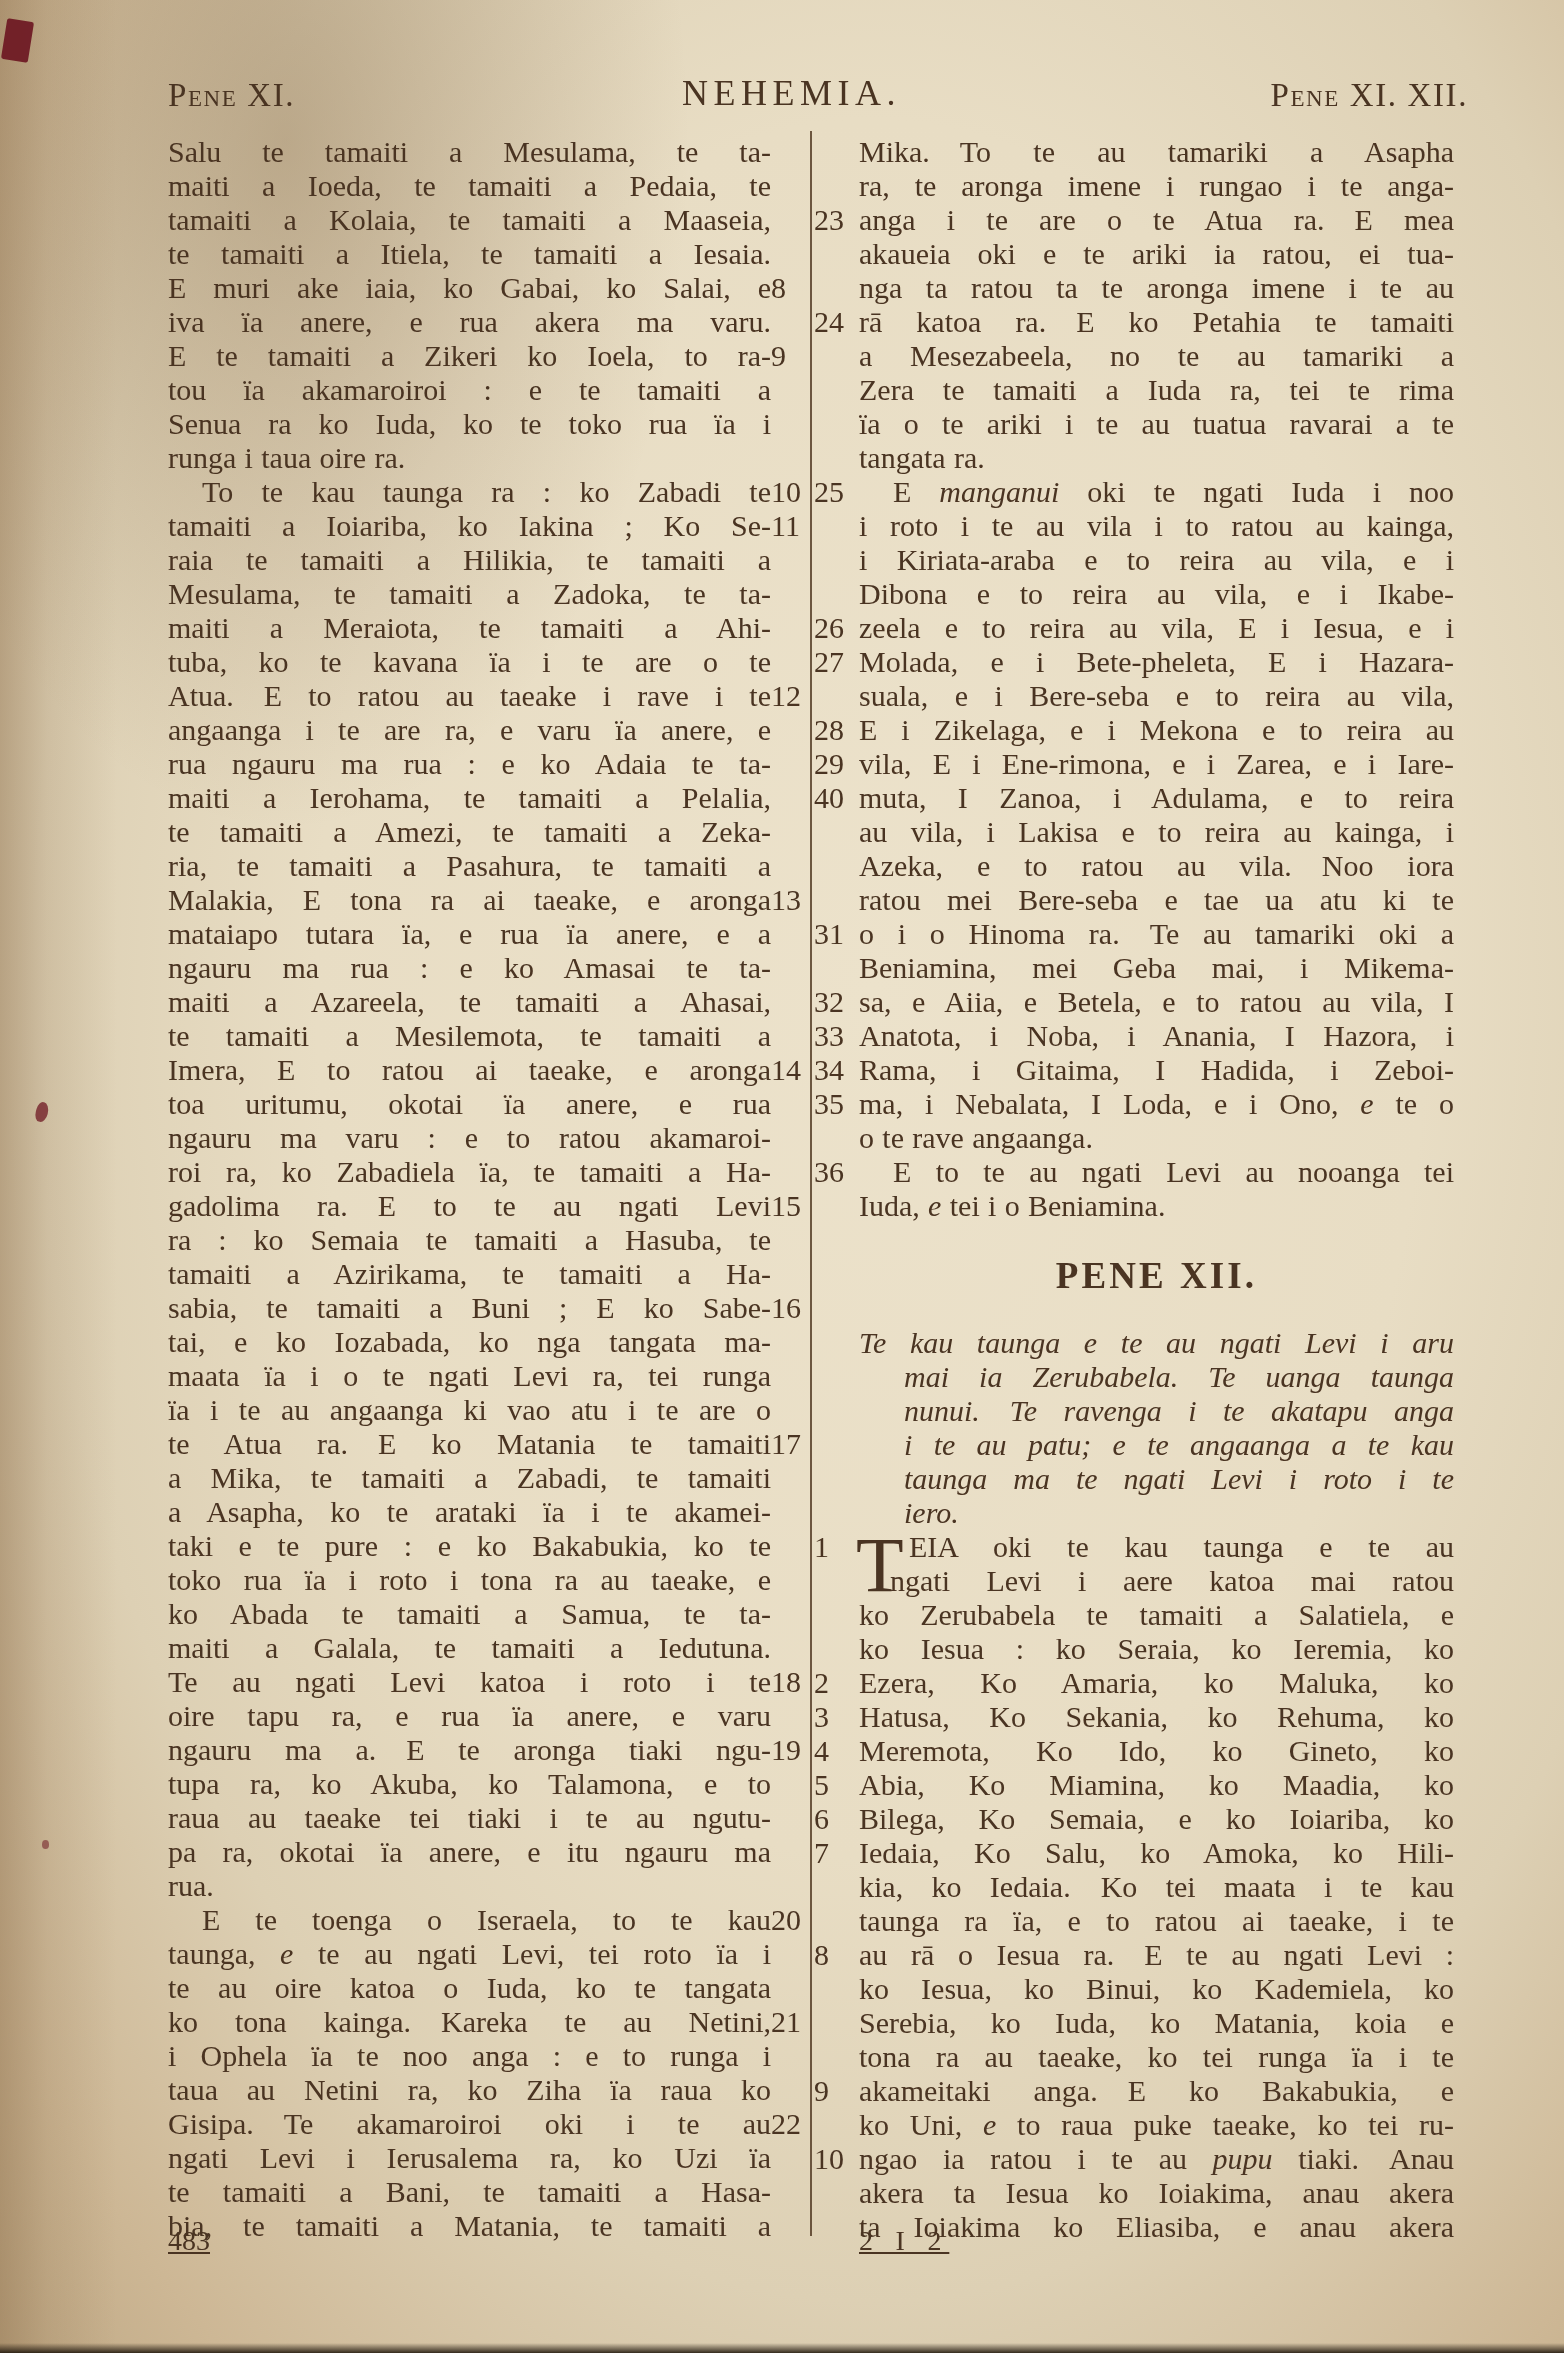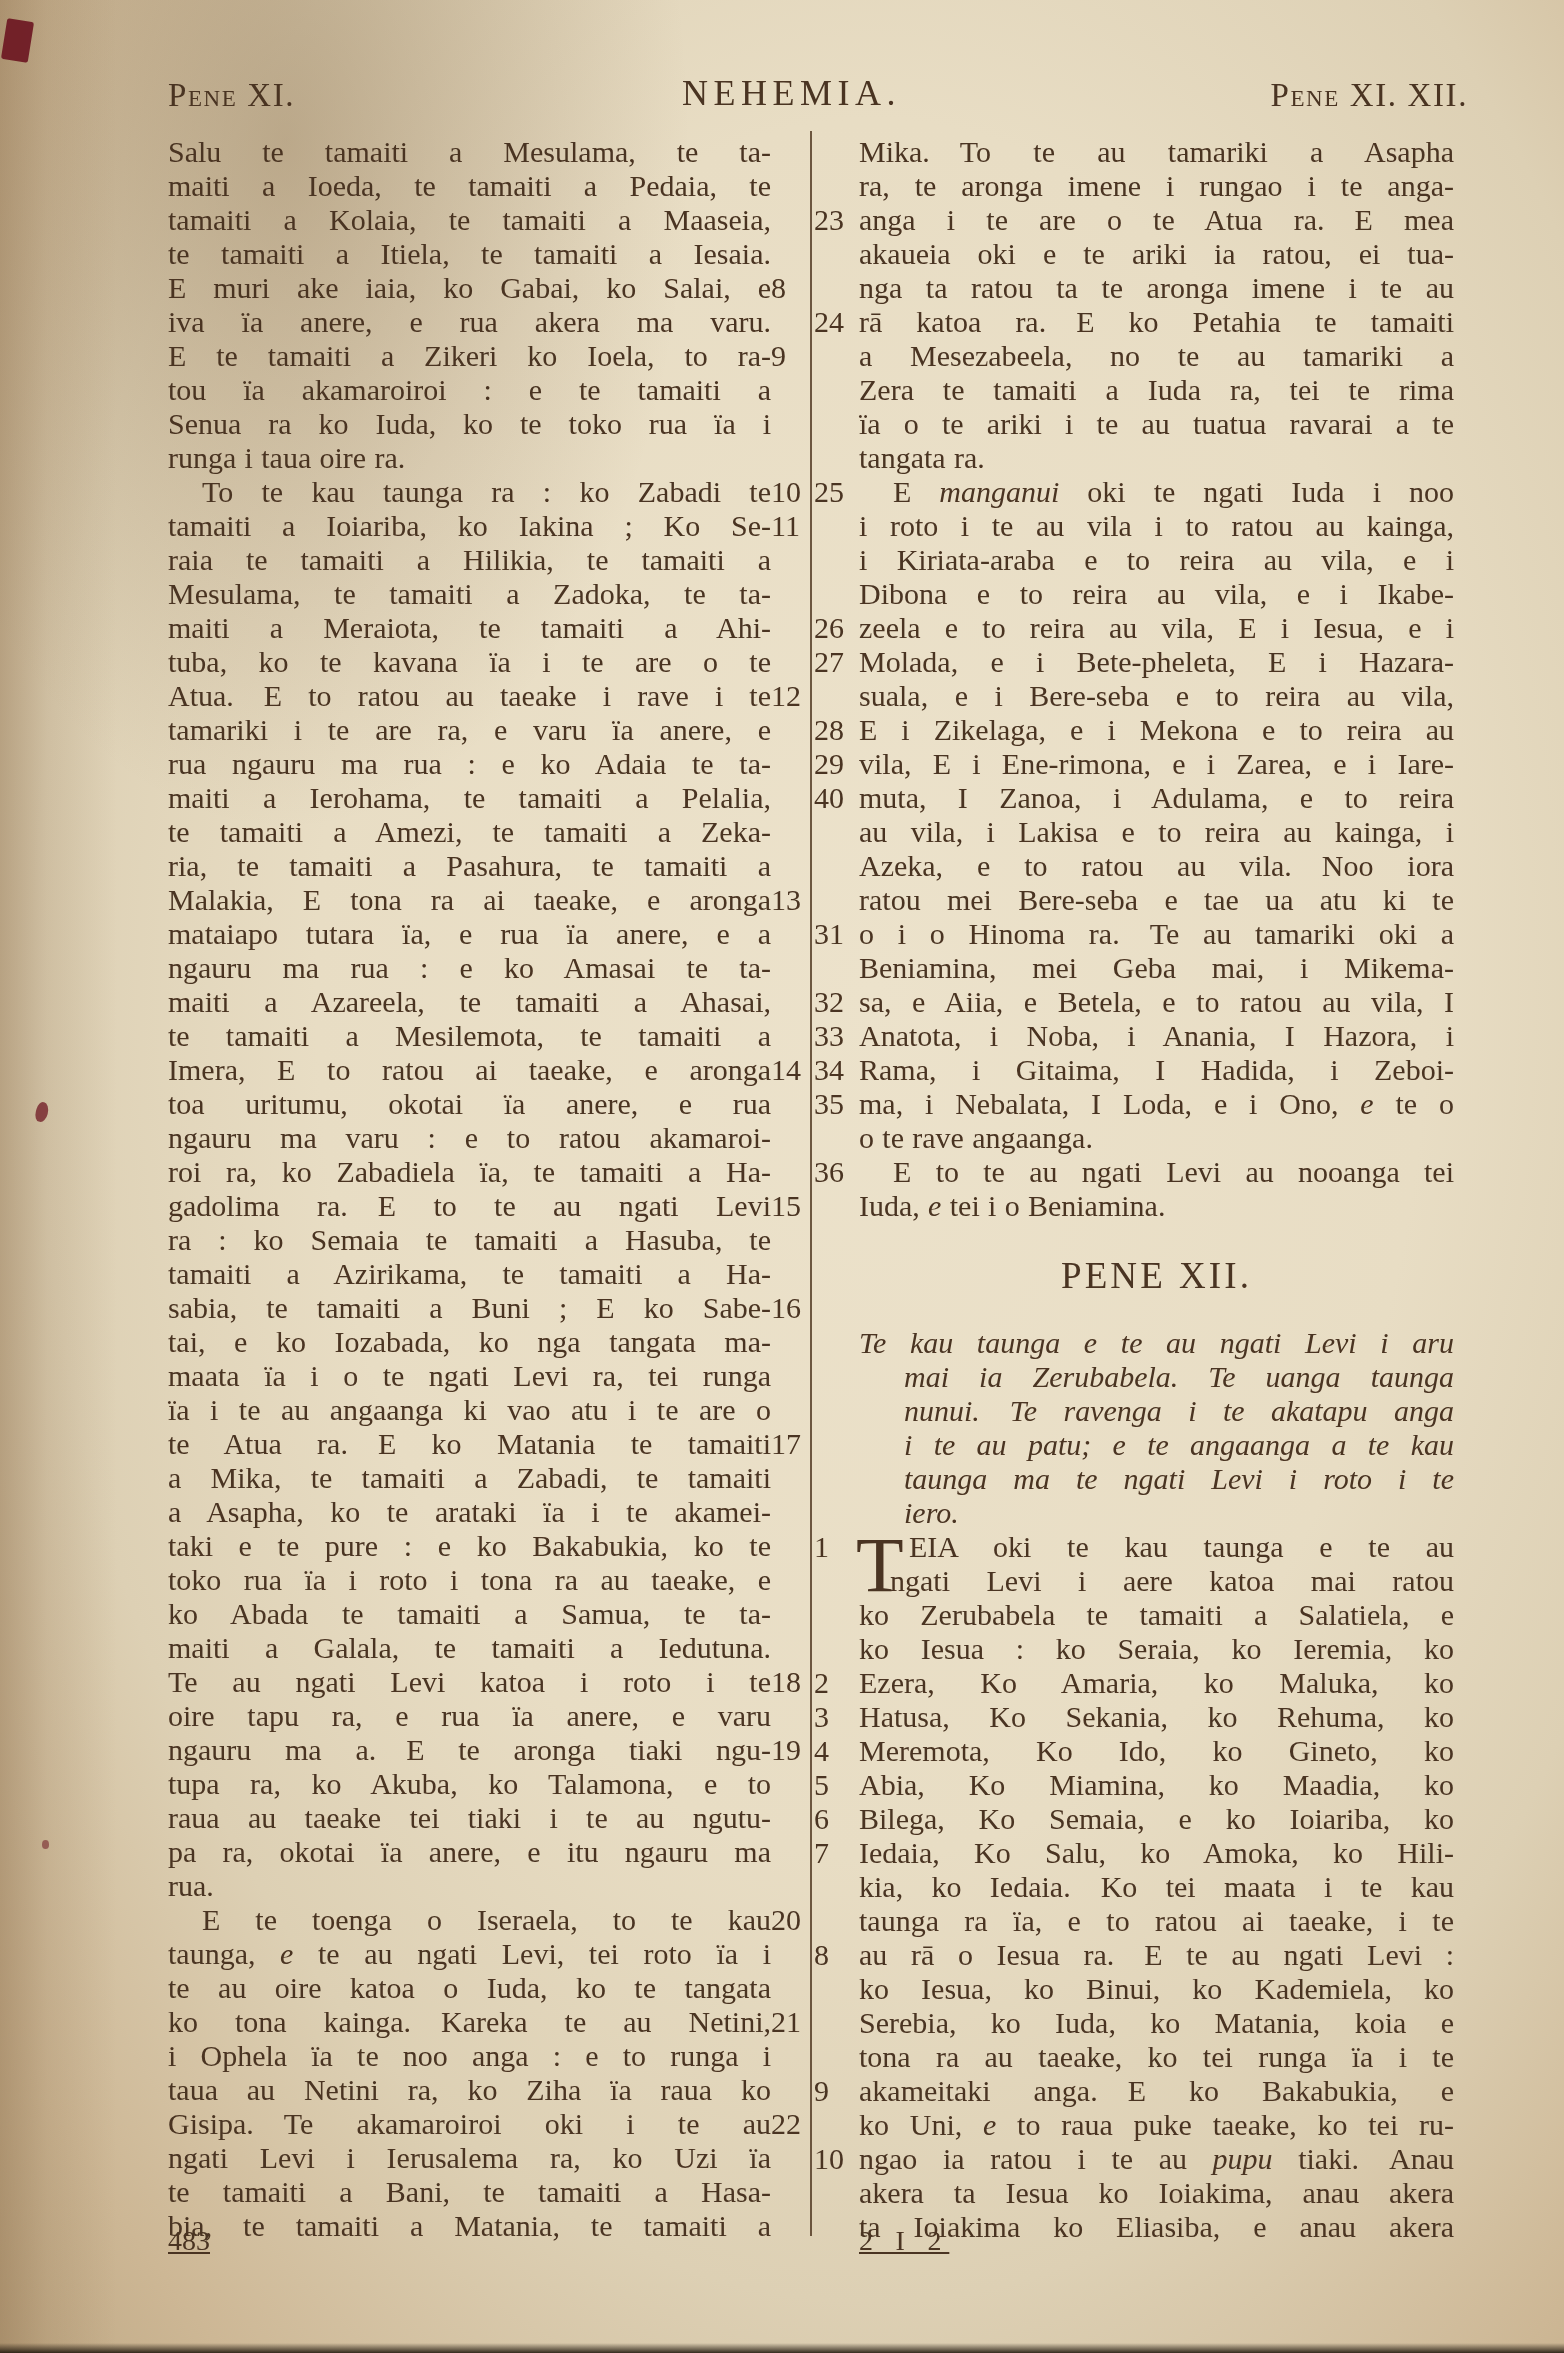--- a/index.html
+++ b/index.html
@@ -38,21 +38,21 @@
 
   .line{position:relative;height:34px;line-height:34px;
     text-align:justify;text-align-last:justify;overflow:visible;word-spacing:0.8px;}
   .line.end{text-align-last:left;}
   .line.indent{padding-left:34px;}
   .vnum{position:absolute;top:0;line-height:34px;}
   .vnum.L{right:-36px;width:36px;text-align:right;}
   .vnum.R{left:-45px;width:41px;text-align:left;}
 
   .line.heading{height:34px;margin-top:36px;margin-bottom:33px;
-    text-align:center;text-align-last:center;font-size:37px;letter-spacing:3.1px;}
+    text-align:center;text-align-last:center;font-size:37px;letter-spacing:3.1px;font-weight:bold;}
   .line.sum{font-style:italic;word-spacing:1.6px;}
   .line.sum.indent{padding-left:45px;}
 
   .line.drop1{padding-left:50px;}
   .line.drop2{padding-left:31px;}
   .dropcap{position:absolute;left:-3.1px;top:2.3px;font-size:78px;line-height:66px;font-style:normal;}
 
   .page-foot{position:absolute;top:2225px;font-size:28px;text-decoration:underline;}
   .pf-left{left:168px;width:603px;}
   .pf-right{left:859px;width:595px;letter-spacing:7.8px;}
@@ -84,21 +84,21 @@
       <div class="line"><span>tou ïa akamaroiroi : e te tamaiti a</span></div>
       <div class="line"><span>Senua ra ko Iuda, ko te toko rua ïa i</span></div>
       <div class="line end"><span>runga i taua oire ra.</span></div>
       <div class="line indent"><span>To te kau taunga ra : ko Zabadi te</span><span class="vnum L">10</span></div>
       <div class="line"><span>tamaiti a Ioiariba, ko Iakina ; Ko Se-</span><span class="vnum L">11</span></div>
       <div class="line"><span>raia te tamaiti a Hilikia, te tamaiti a</span></div>
       <div class="line"><span>Mesulama, te tamaiti a Zadoka, te ta-</span></div>
       <div class="line"><span>maiti a Meraiota, te tamaiti a Ahi-</span></div>
       <div class="line"><span>tuba, ko te kavana ïa i te are o te</span></div>
       <div class="line"><span>Atua.  E to ratou au taeake i rave i te</span><span class="vnum L">12</span></div>
-      <div class="line"><span>tamariki i te are ra, e varu ïa anere, e</span></div>
+      <div class="line"><span>angaanga i te are ra, e varu ïa anere, e</span></div>
       <div class="line"><span>rua ngauru ma rua : e ko Adaia te ta-</span></div>
       <div class="line"><span>maiti a Ierohama, te tamaiti a Pelalia,</span></div>
       <div class="line"><span>te tamaiti a Amezi, te tamaiti a Zeka-</span></div>
       <div class="line"><span>ria, te tamaiti a Pasahura, te tamaiti a</span></div>
       <div class="line"><span>Malakia, E tona ra ai taeake, e aronga</span><span class="vnum L">13</span></div>
       <div class="line"><span>mataiapo tutara ïa, e rua ïa anere, e a</span></div>
       <div class="line"><span>ngauru ma rua : e ko Amasai te ta-</span></div>
       <div class="line"><span>maiti a Azareela, te tamaiti a Ahasai,</span></div>
       <div class="line"><span>te tamaiti a Mesilemota, te tamaiti a</span></div>
       <div class="line"><span>Imera, E to ratou ai taeake, e aronga</span><span class="vnum L">14</span></div>

